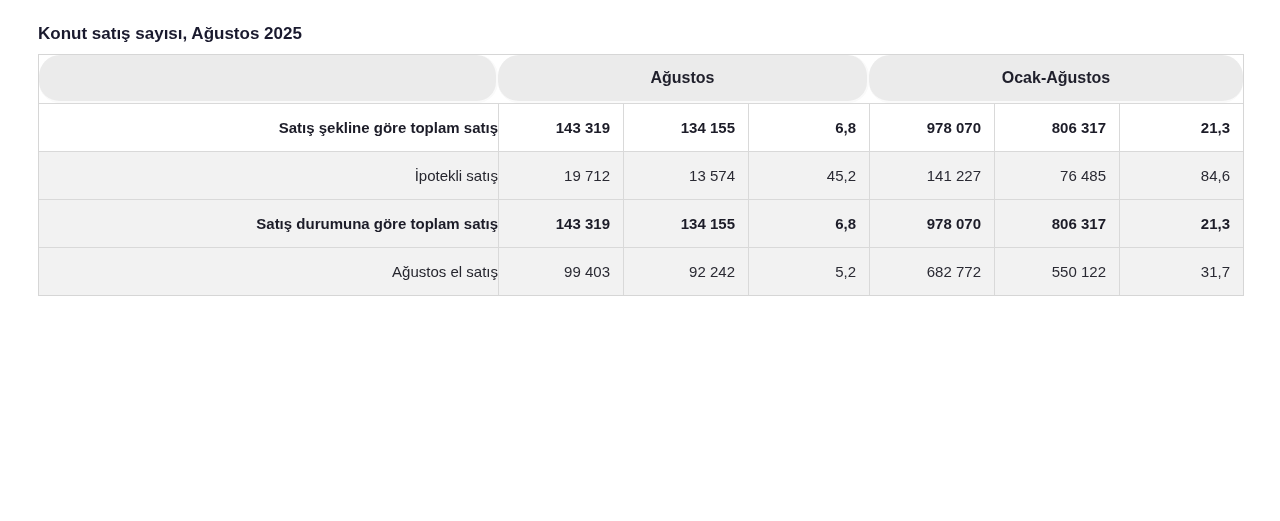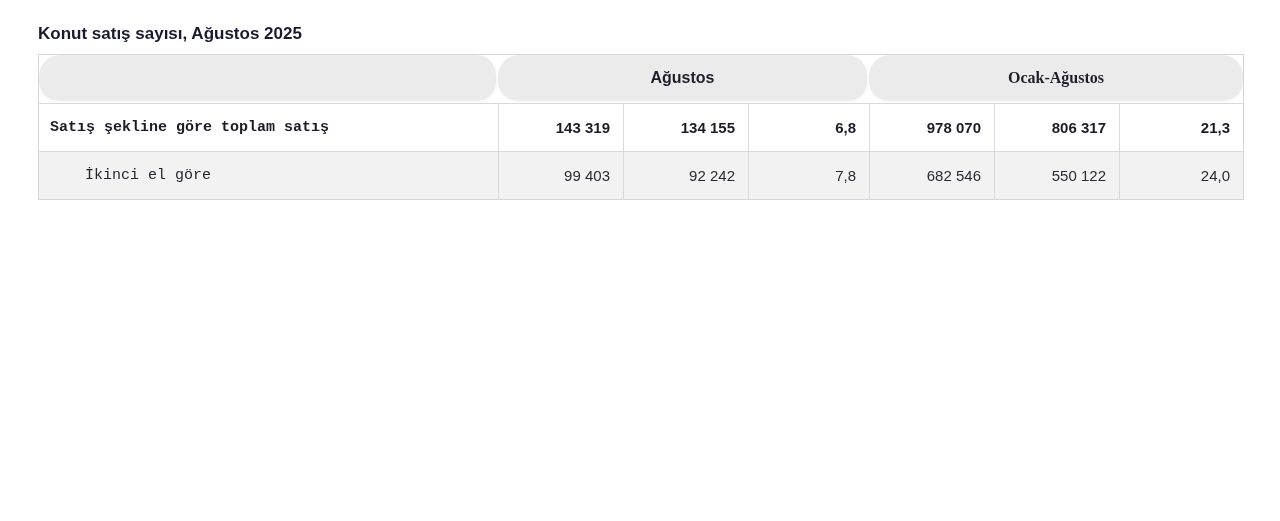--- a/index.html
+++ b/index.html
@@ -41,21 +41,21 @@
     height: 46px;
     background: #ebebeb;
     font-weight: bold;
     font-size: 16px;
     text-align: center;
     vertical-align: middle;
     border-right: 2px solid #fafafa;
     border-bottom: 2px solid #fafafa;
     border-radius: 21px;
   }
-  tr.group-row th:last-child { border-right: none; font-family: Liberation Serif, serif; }
+  tr.group-row th:last-child { border-right: none; }
   tr.sub-row th {
     height: 76px;
     background: #dcdcdc;
     text-align: right;
     vertical-align: middle;
     padding-right: 13px;
     font-size: 15px;
     border-right: 2px solid #fafafa;
   }
   tr.sub-row th:last-child { border-right: none; }
@@ -64,21 +64,21 @@
   
   tbody td {
     height: 47px;
     vertical-align: middle;
     border-top: 1px solid #d9d9d9;
     padding: 0;
   }
   tbody td + td { border-left: 1px solid #d9d9d9; }
   tbody tr.stripe td { background: #f2f2f2; }
   tbody tr.plain td  { background: #ffffff; }
-  td.label { text-align: left; padding-left: 11px; font-family: Liberation Mono, monospace; }
+  td.label { text-align: right; padding-left: 11px; }
   tr.parent td.label { font-weight: bold; }
   tr.parent td.num   { font-weight: bold; text-align: right; }
   tr.child  td.label { padding-left: 46px; }
   td.num {
     text-align: right;
     padding-right: 13px;
     color: #2a2a33;
   }
   tr.parent td { color: #1c1c28; }
 </style>
@@ -109,23 +109,41 @@
       <tr class="parent plain">
         <td class="label">Satış şekline göre toplam satış</td>
         <td class="num">143 319</td>
         <td class="num">134 155</td>
         <td class="num">6,8</td>
         <td class="num">978 070</td>
         <td class="num">806 317</td>
         <td class="num">21,3</td>
       </tr>
       <tr class="child stripe">
-        <td class="label">İkinci el göre</td>
+        <td class="label">İpotekli satış</td>
+        <td class="num">19 712</td>
+        <td class="num">13 574</td>
+        <td class="num">45,2</td>
+        <td class="num">141 227</td>
+        <td class="num">76 485</td>
+        <td class="num">84,6</td>
+      </tr>
+      <tr class="parent stripe">
+        <td class="label">Satış durumuna göre toplam satış</td>
+        <td class="num">143 319</td>
+        <td class="num">134 155</td>
+        <td class="num">6,8</td>
+        <td class="num">978 070</td>
+        <td class="num">806 317</td>
+        <td class="num">21,3</td>
+      </tr>
+      <tr class="child stripe">
+        <td class="label">Ağustos el satış</td>
         <td class="num">99 403</td>
         <td class="num">92 242</td>
-        <td class="num">7,8</td>
-        <td class="num">682 546</td>
+        <td class="num">5,2</td>
+        <td class="num">682 772</td>
         <td class="num">550 122</td>
-        <td class="num">24,0</td>
+        <td class="num">31,7</td>
       </tr>
     </tbody>
   </table>
 </div>
 
 </body></html>

